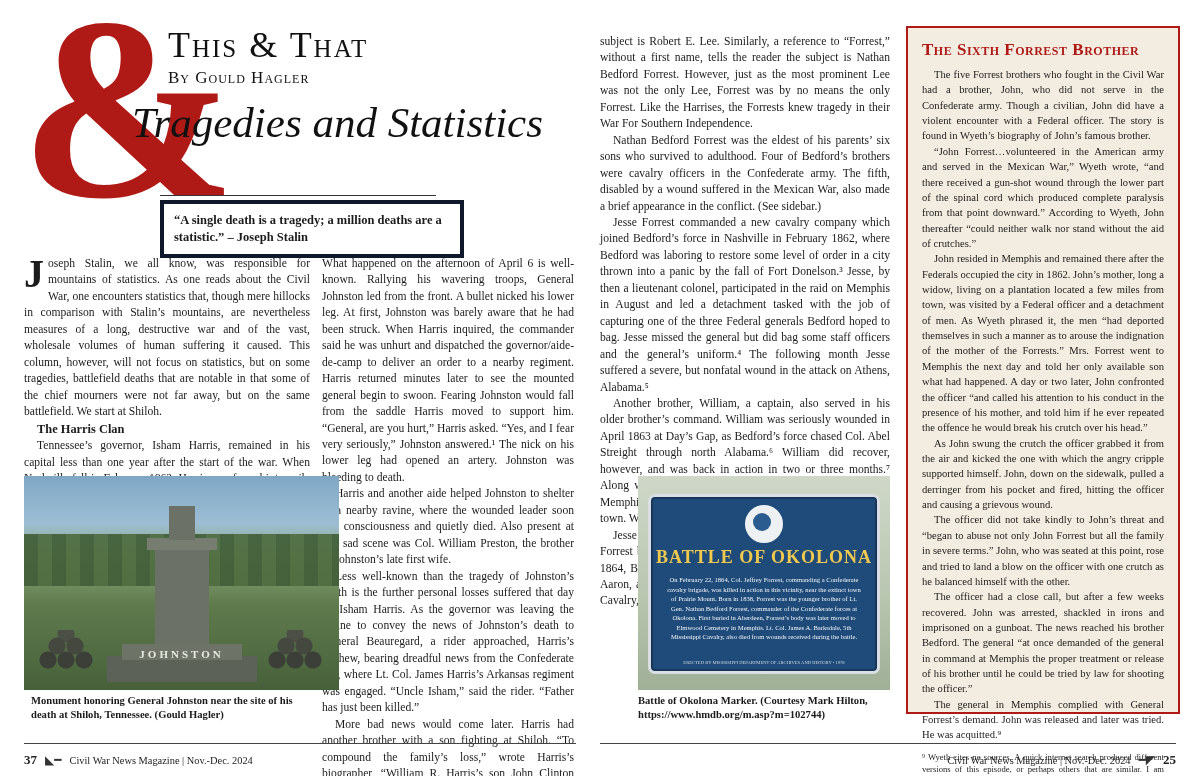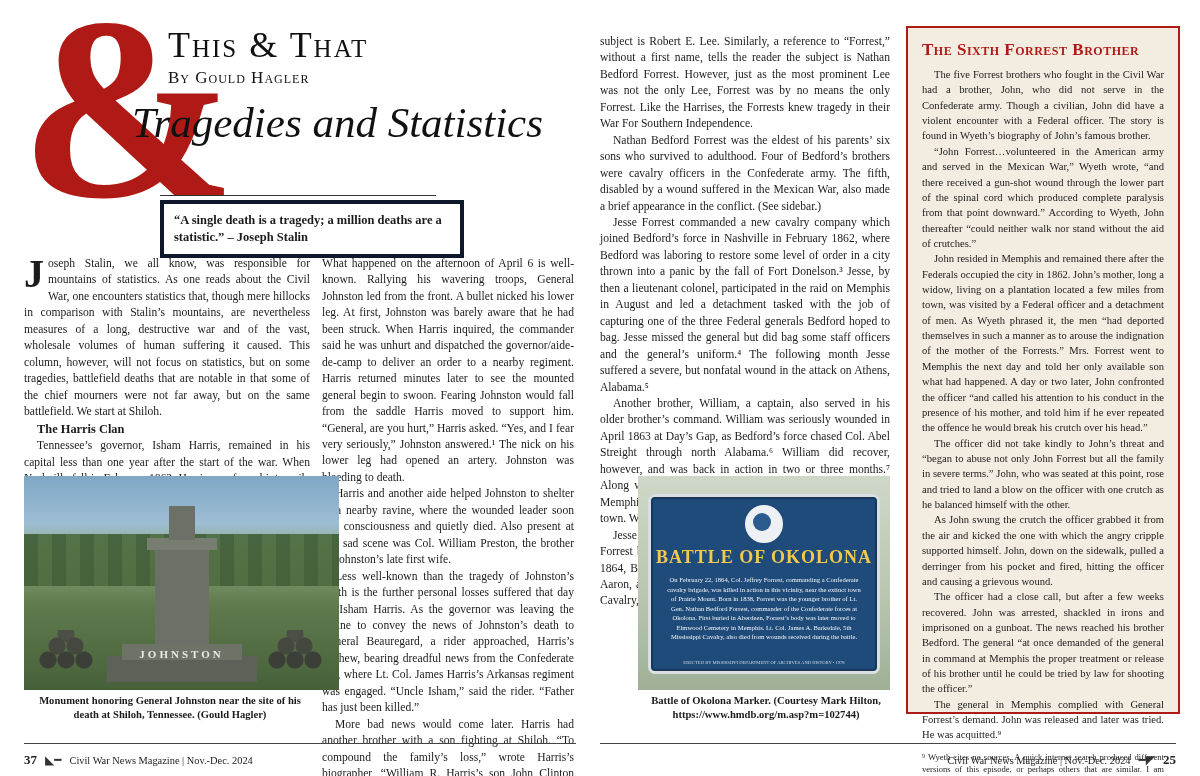--- a/index.html
+++ b/index.html
@@ -93,21 +93,21 @@
                radial-gradient(circle at 28px 30px,#3b3f38 8px,transparent 9px),
                radial-gradient(circle at 46px 30px,#3b3f38 8px,transparent 9px),
                radial-gradient(circle at 19px 16px,#44483f 8px,transparent 9px),
                radial-gradient(circle at 37px 16px,#44483f 8px,transparent 9px),
                radial-gradient(circle at 28px 4px,#4b4f45 8px,transparent 9px);}
   .cannonballs.right{left:auto;right:14px;}
   .treeline{position:absolute;left:0;right:0;top:58px;height:52px;
     background:repeating-linear-gradient(90deg,#3f5c36 0 14px,#4d6b3f 14px 28px);
     opacity:.9;}
   .caption{
-    position:absolute;font-size:10.6px;font-weight:700;line-height:1.3;text-align:center;
+    position:absolute;font-size:10.6px;font-weight:700;line-height:1.3;
   }
   .cap-monument{left:31px;top:694px;width:278px;}
 
   .img-marker{
     position:absolute;left:638px;top:476px;width:252px;height:214px;
     background:linear-gradient(#cfd8c8 0%,#b9c6b0 55%,#9fb097 100%);
     overflow:hidden;
   }
   .marker-plate{
     position:absolute;left:10px;top:18px;right:10px;bottom:16px;
@@ -223,22 +223,22 @@
     </div>
   </div>
   <div class="caption cap-marker">Battle of Okolona Marker. (Courtesy Mark Hilton, https://www.hmdb.org/m.asp?m=102744)</div>
 
   <div class="sidebar">
     <div class="sb-title">The Sixth Forrest Brother</div>
     <div class="sb-body">
       <p>The five Forrest brothers who fought in the Civil War had a brother, John, who did not serve in the Confederate army. Though a civilian, John did have a violent encounter with a Federal officer. The story is found in Wyeth’s biography of John’s famous brother.</p>
       <p>“John Forrest…volunteered in the American army and served in the Mexican War,” Wyeth wrote, “and there received a gun-shot wound through the lower part of the spinal cord which produced complete paralysis from that point downward.” According to Wyeth, John thereafter “could neither walk nor stand without the aid of crutches.”</p>
       <p>John resided in Memphis and remained there after the Federals occupied the city in 1862. John’s mother, long a widow, living on a plantation located a few miles from town, was visited by a Federal officer and a detachment of men. As Wyeth phrased it, the men “had deported themselves in such a manner as to arouse the indignation of the mother of the Forrests.” Mrs. Forrest went to Memphis the next day and told her only available son what had happened. A day or two later, John confronted the officer “and called his attention to his conduct in the presence of his mother, and told him if he ever repeated the offence he would break his crutch over his head.”</p>
+      <p>As John swung the crutch the officer grabbed it from the air and kicked the one with which the angry cripple supported himself. John, down on the sidewalk, pulled a derringer from his pocket and fired, hitting the officer and causing a grievous wound.</p>
       <p>The officer did not take kindly to John’s threat and “began to abuse not only John Forrest but all the family in severe terms.” John, who was seated at this point, rose and tried to land a blow on the officer with one crutch as he balanced himself with the other.</p>
-      <p>As John swung the crutch the officer grabbed it from the air and kicked the one with which the angry cripple supported himself. John, down on the sidewalk, pulled a derringer from his pocket and fired, hitting the officer and causing a grievous wound.</p>
       <p>The officer had a close call, but after a few weeks recovered. John was arrested, shackled in irons and imprisoned on a gunboat. The news reached his brother Bedford. The general “at once demanded of the general in command at Memphis the proper treatment or release of his brother until he could be tried by law for shooting the officer.”</p>
       <p>The general in Memphis complied with General Forrest’s demand. John was released and later was tried. He was acquitted.⁹</p>
     </div>
     <div class="sb-foot">⁹ Wyeth cites no sources. A quick internet search produced different versions of this episode, or perhaps others that are similar. I am passing along the one I deem most interesting, which is not necessarily the most accurate.</div>
   </div>
 
   <div class="footer-rule" style="left:24px;width:552px;"></div>
   <div class="footer-rule" style="left:600px;width:576px;"></div>
 
   <div class="footer f-left">

